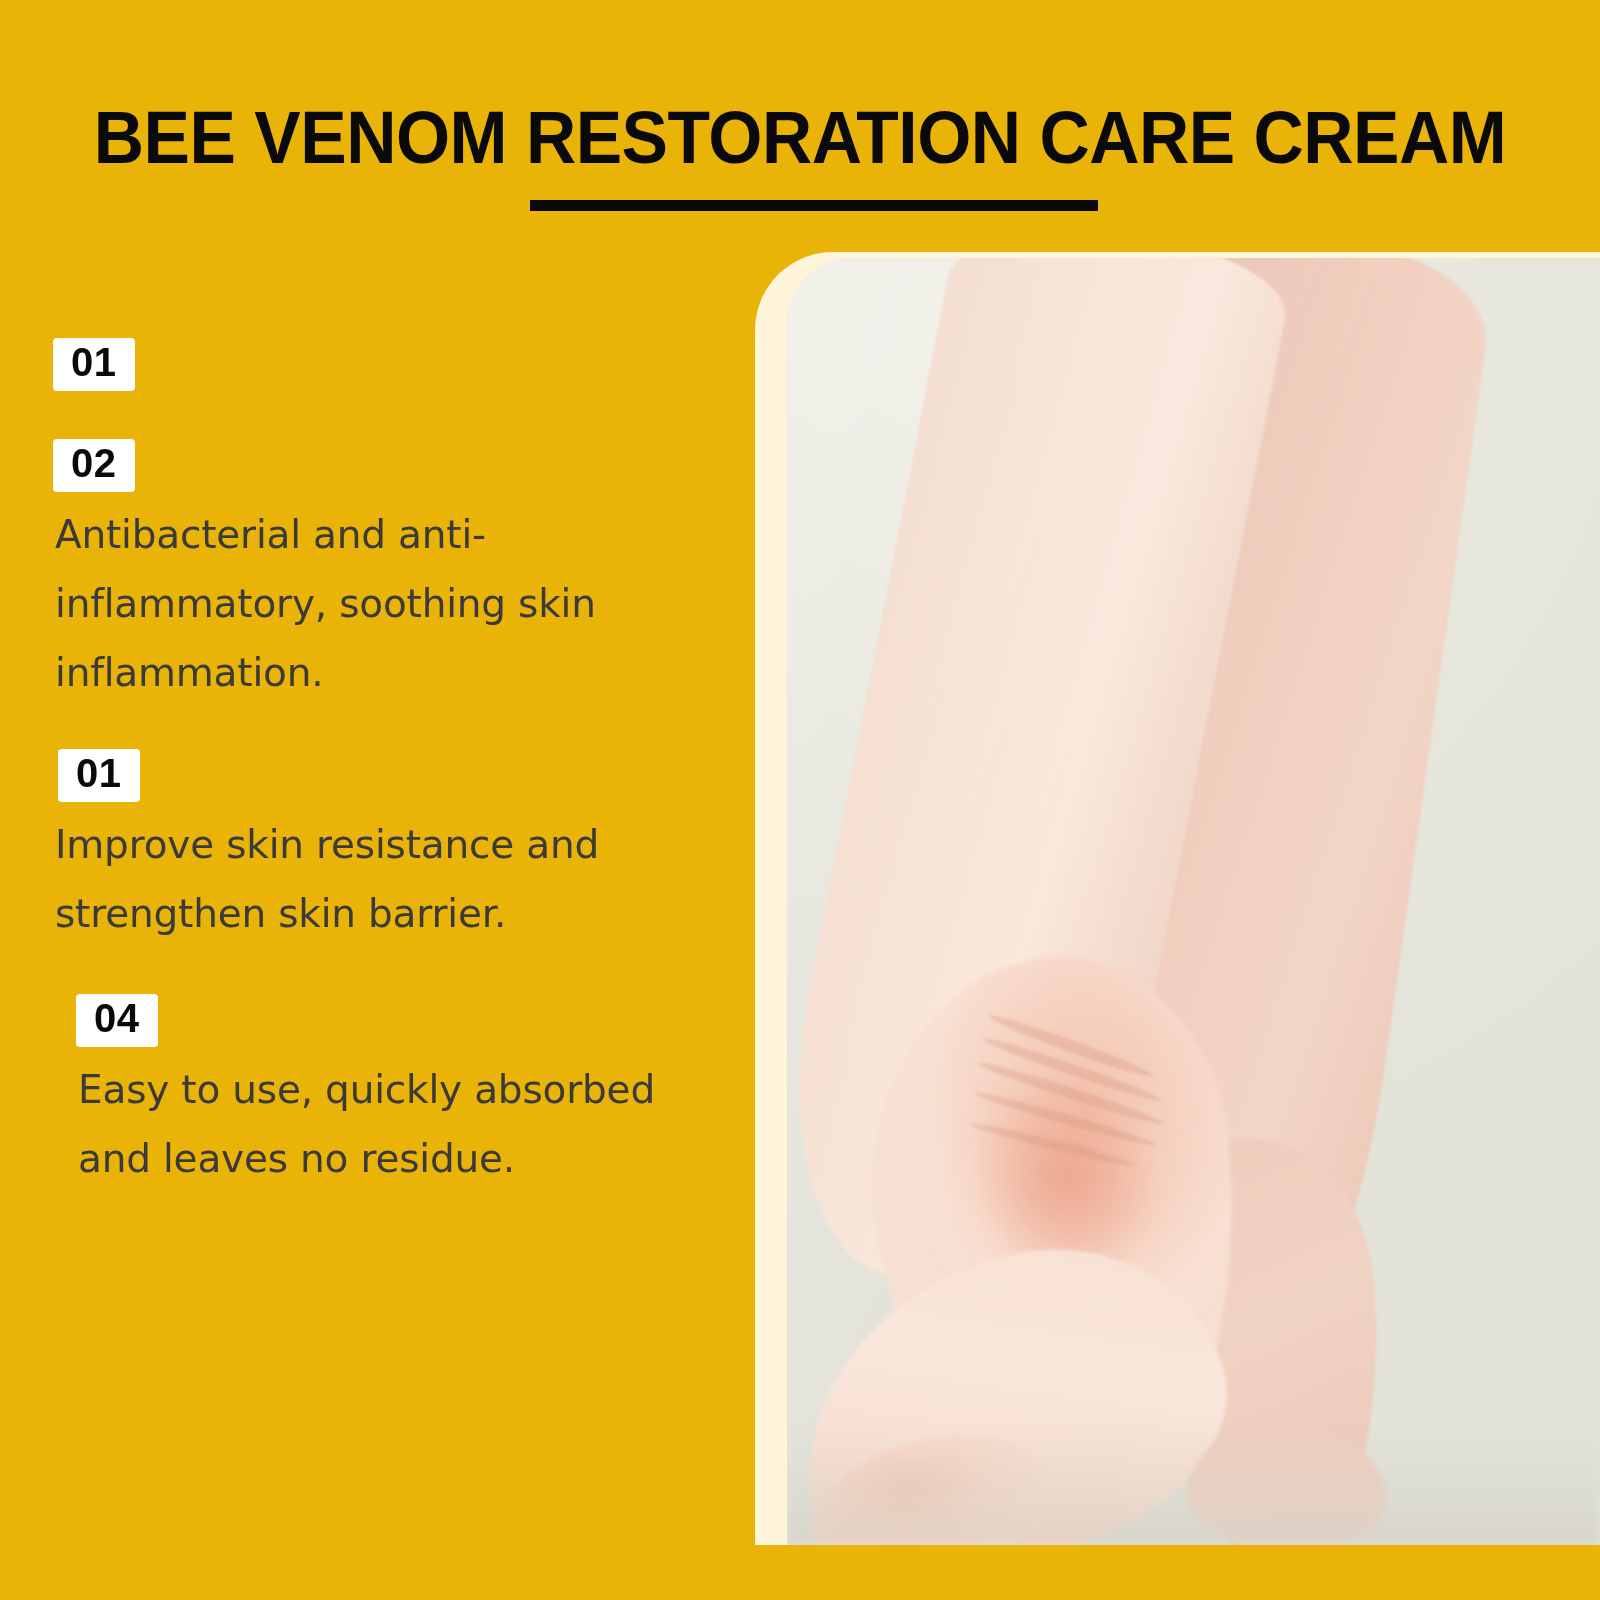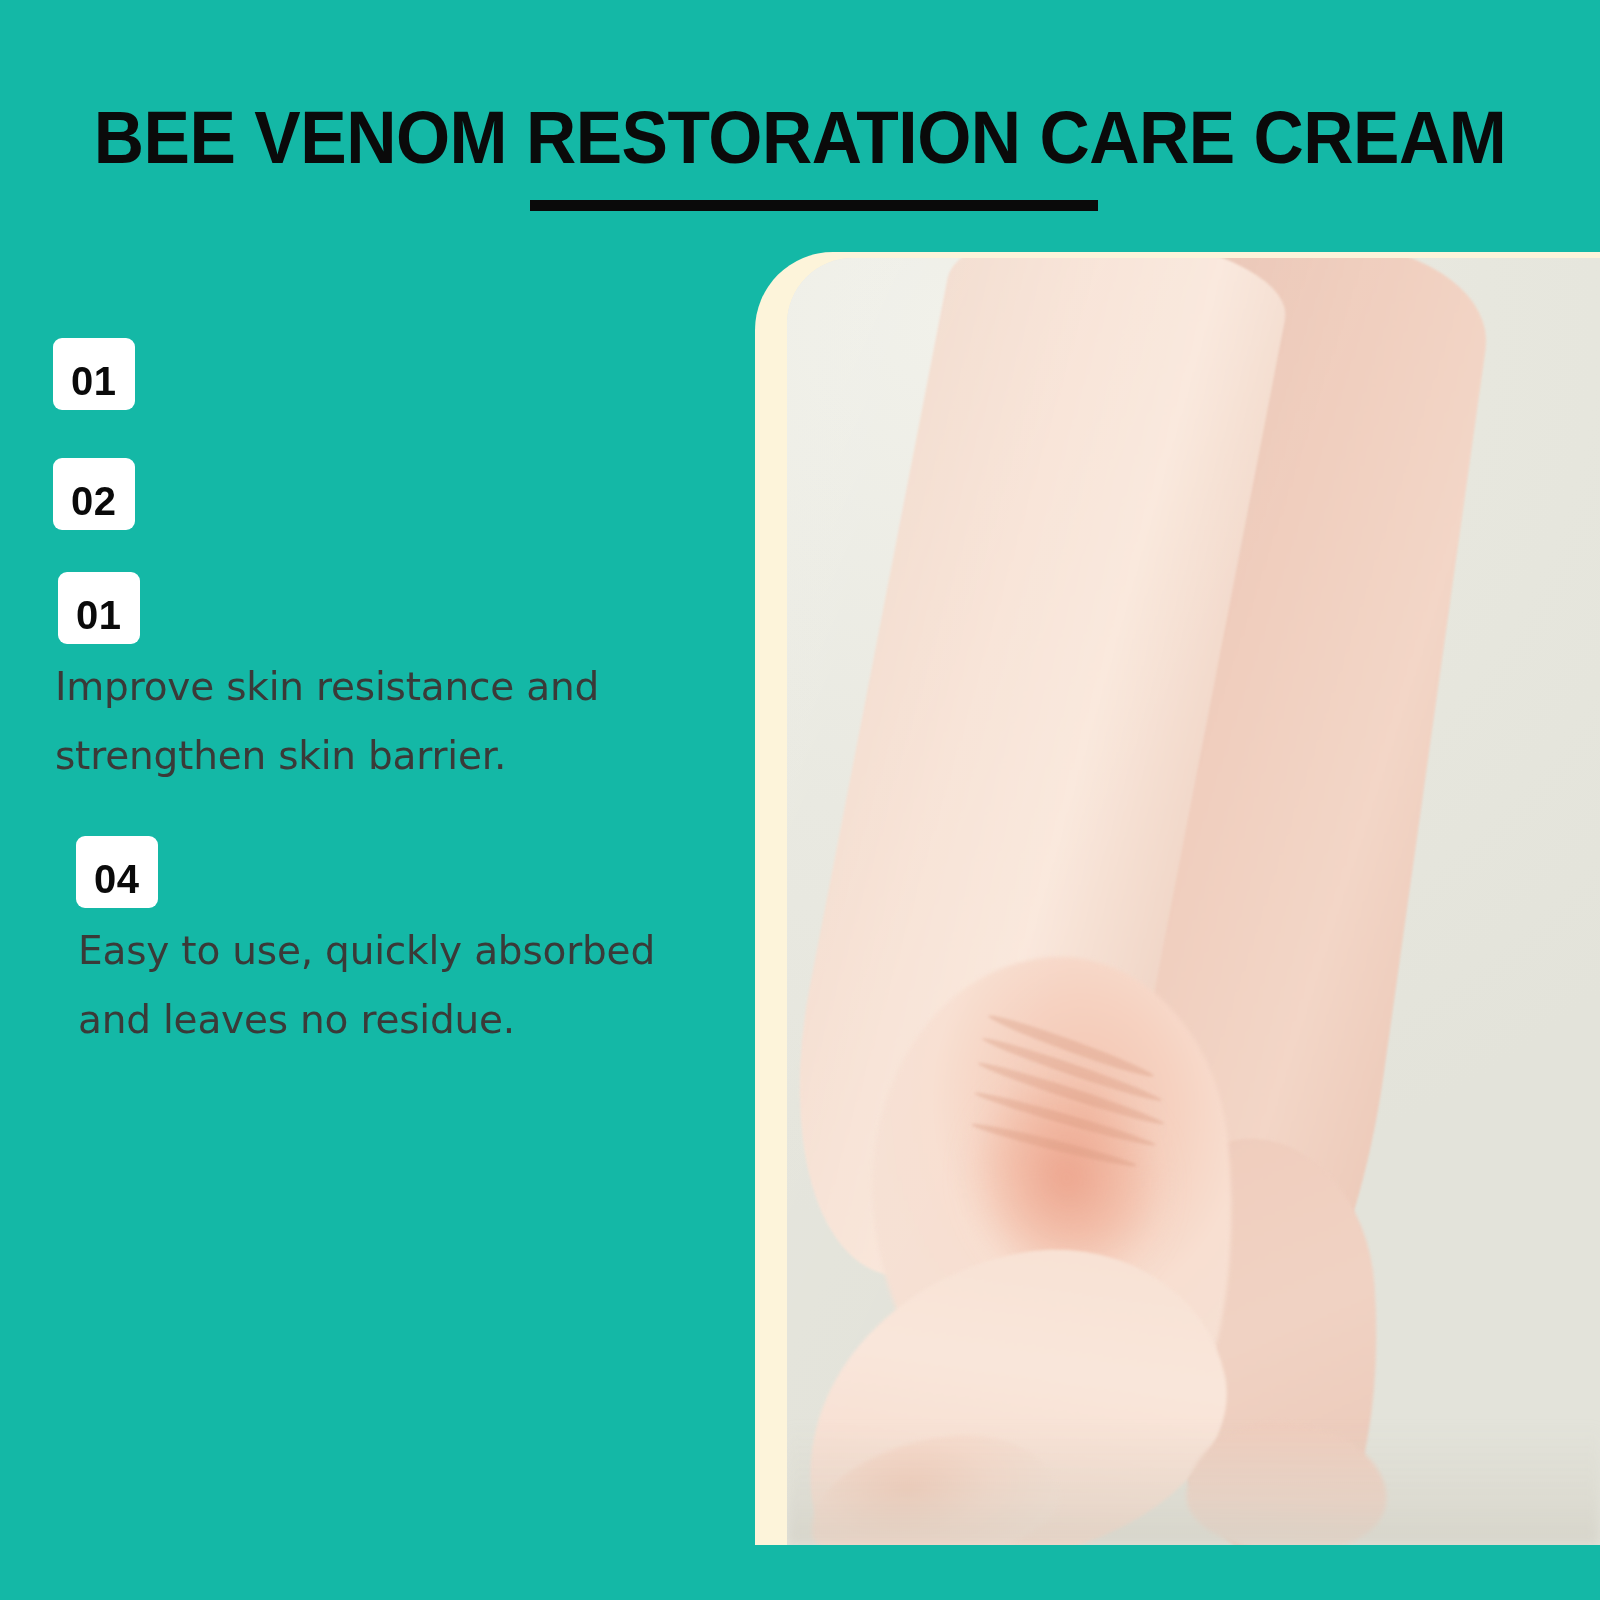--- a/index.html
+++ b/index.html
@@ -12,21 +12,21 @@
     height: 1600px;
     overflow: hidden;
     font-family: "Liberation Sans", sans-serif;
     background: #FCEBB6;
   }
 
   .poster {
     position: relative;
     width: 1600px;
     height: 1600px;
-    background: #14b8a6;
+    background: #eab308;
     overflow: hidden;
   }
 
   
   .title-block {
     position: absolute;
     left: 0;
     top: 96px;
     width: 1600px;
   }
@@ -65,23 +65,23 @@
   .feature {
     position: relative;
     margin-bottom: 52px;
   }
 
   .feature:last-child { margin-bottom: 0; margin-left: 23px; }
 
   .badge {
     display: inline-block;
     background: #FFFFFF;
-    border-radius: 9px;
+    border-radius: 4px;
     min-width: 78px;
-    padding: 20px 18px 6px 18px;
+    padding: 1px 18px 6px 18px;
     text-align: center;
     color: #0A0A0A;
     font-family: "Liberation Sans Narrow", "Liberation Sans", sans-serif;
     font-weight: 700;
     font-size: 40px;
     line-height: 46px;
     letter-spacing: 0.5px;
     box-sizing: border-box;
   }
 
@@ -280,20 +280,21 @@
   </div>
 
   <div class="features">
 
     <div class="feature f1">
       <div class="badge">01</div>
     </div>
 
     <div class="feature f2">
       <div class="badge">02</div>
+      <p class="feature-text">Antibacterial and anti-inflammatory, soothing skin inflammation.</p>
     </div>
 
     <div class="feature f3">
       <div class="badge">01</div>
       <p class="feature-text">Improve skin resistance and strengthen skin barrier.</p>
     </div>
 
     <div class="feature f4">
       <div class="badge">04</div>
       <p class="feature-text">Easy to use, quickly absorbed and leaves no residue.</p>

